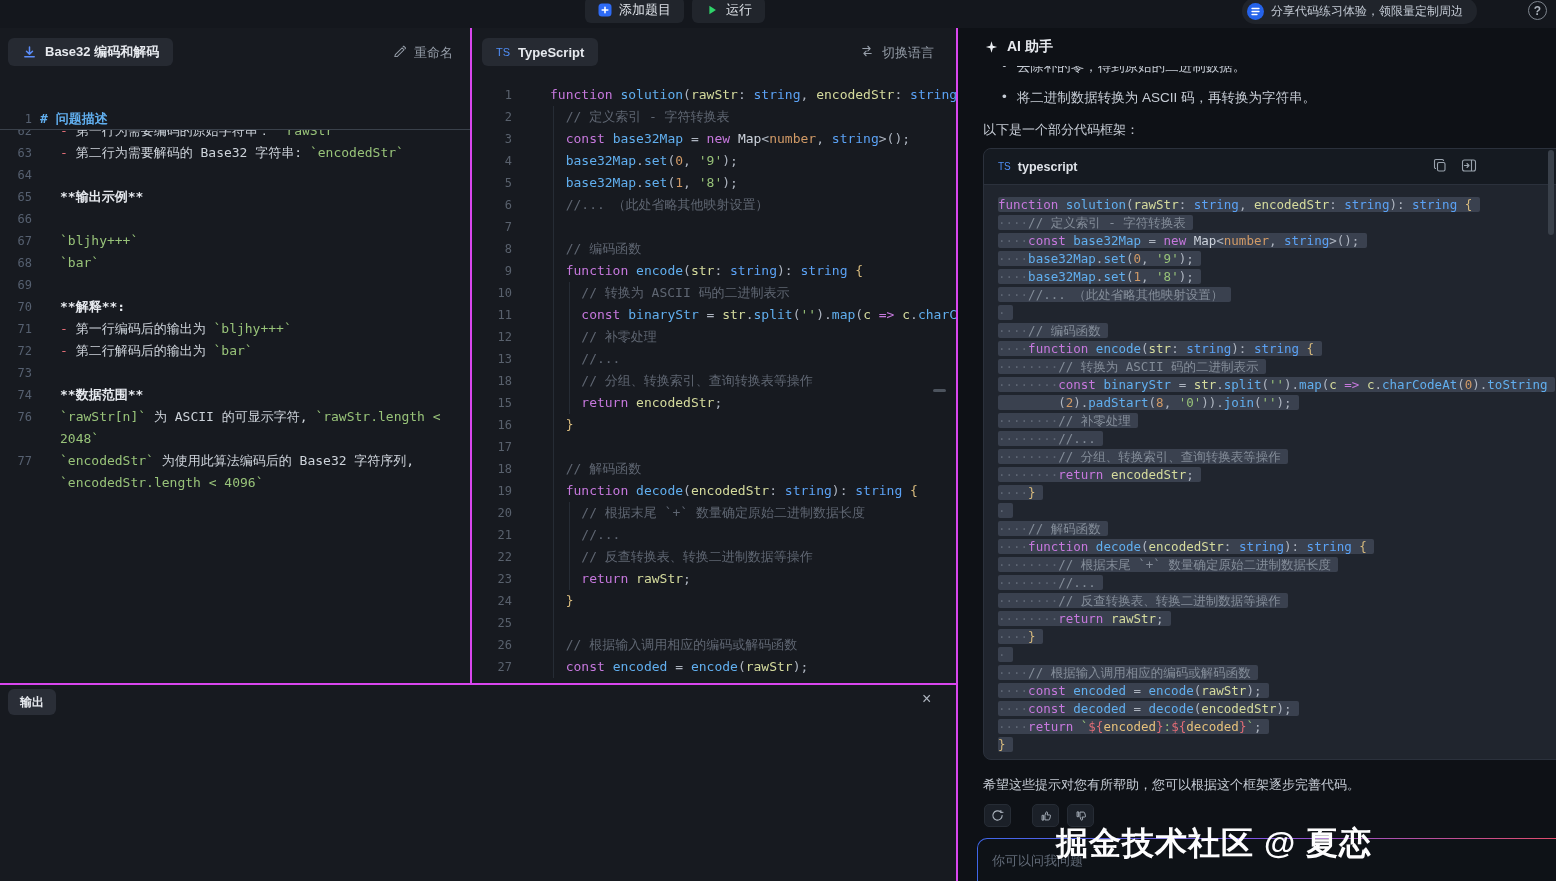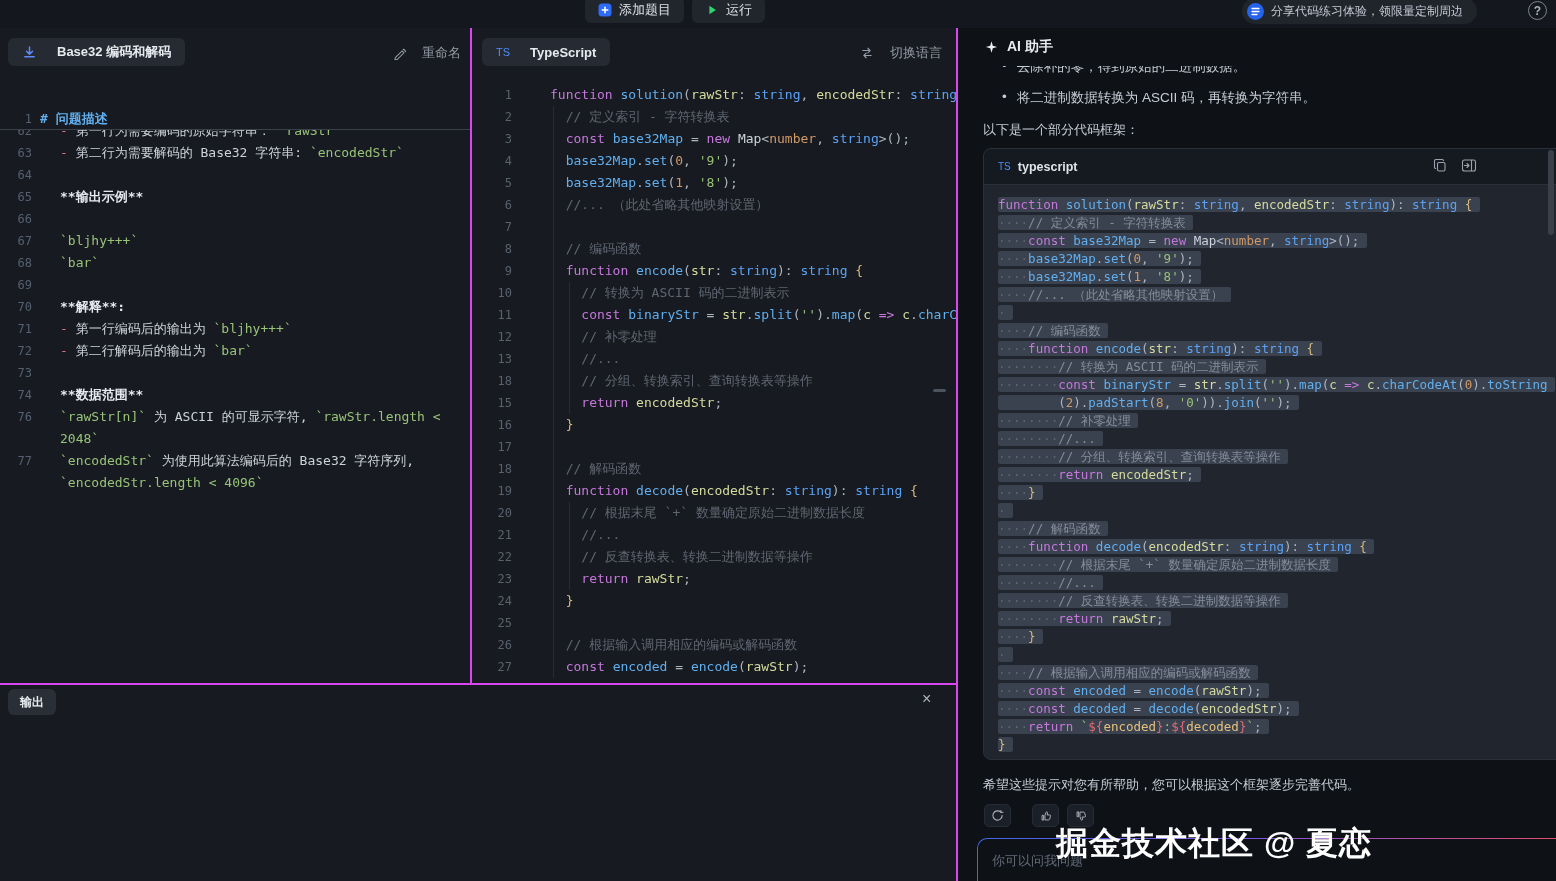--- a/index.html
+++ b/index.html
@@ -16,23 +16,23 @@
   .pill-ic{ width:17px;height:17px;border-radius:50%;background:#2563eb;display:flex;align-items:center;justify-content:center; }
   .help{ position:absolute; left:1528px; top:1px; width:19px; height:19px; border:1.5px solid #7e858e; border-radius:50%;
          color:#aab1ba; font-size:12px; font-weight:bold; display:flex; align-items:center; justify-content:center; }
 
   
   #panel-left { position:absolute; left:0;   top:28px; width:470px; height:655px; background:#171a20; }
   #panel-mid  { position:absolute; left:472px;top:28px; width:484px; height:655px; background:#171a20; overflow:hidden; }
   #panel-out  { position:absolute; left:0;   top:685px; width:956px; height:196px; background:#171a20; }
   #panel-ai   { position:absolute; left:958px;top:28px; width:598px; height:853px; background:#0e1116; overflow:hidden; }
 
-  .tab{ position:absolute; height:28px; display:flex; align-items:center; gap:20px; background:#262a32;
+  .tab{ position:absolute; height:28px; display:flex; align-items:center; gap:8px; background:#262a32;
         border-radius:6px; padding:0 14px; font-size:13px; font-weight:600; color:#e7eaef; cursor:pointer; }
-  .ghost-btn{ position:absolute; display:flex; align-items:center; gap:16px; font-size:13px; color:#969ea9; cursor:pointer; }
+  .ghost-btn{ position:absolute; display:flex; gap:8px; font-size:13px; color:#969ea9; cursor:pointer; }
   .ts-badge{ color:#4f8ef7; font-size:11px; font-weight:400; }
 
   
   .cl{ display:flex; }
   .gut{ flex:0 0 40px; text-align:right; padding-right:8px; color:#566070; font-size:12px; line-height:22px;
         font-family:"DejaVu Sans Mono","Liberation Mono",monospace; }
   .lc{ flex:1; font-family:"DejaVu Sans Mono","Liberation Mono",monospace; font-size:13px; line-height:22px; }
 
   #md-lines{ position:absolute; left:0; top:92px; width:470px; height:591px; overflow:hidden; }
   #md-lines .lc{ white-space:pre-wrap; word-break:break-word; padding-left:20px; padding-right:12px; }

